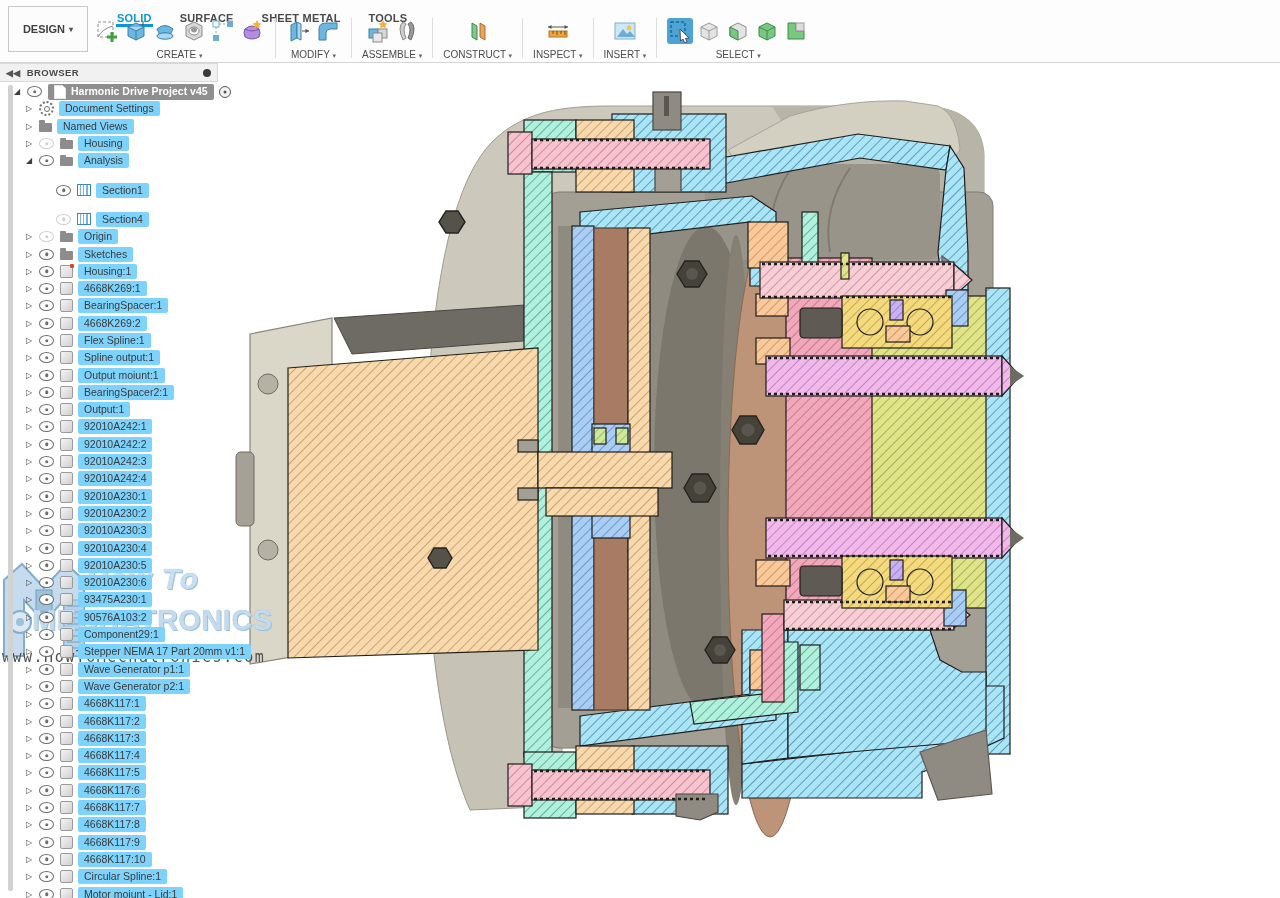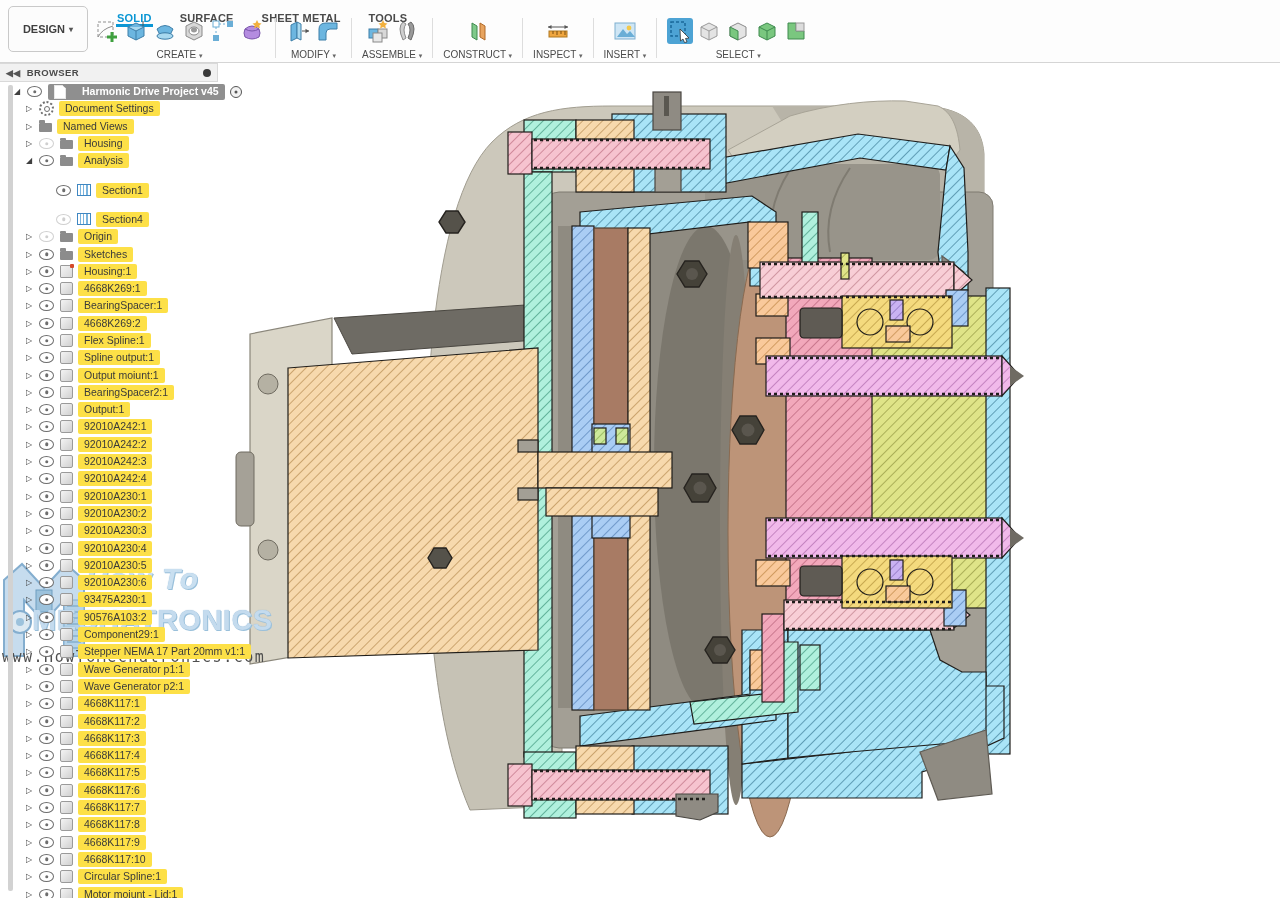--- a/index.html
+++ b/index.html
@@ -1,21 +1,21 @@
 <!DOCTYPE html>
 <html><head>
 <meta charset="utf-8">
 <style>
   html,body{margin:0;padding:0;background:#fff;}
   body{width:1280px;height:898px;overflow:hidden;font-family:"Liberation Sans",sans-serif;-webkit-font-smoothing:antialiased;}
   .app{position:relative;width:1280px;height:898px;background:#fff;}
 
   
   .toolbar{position:absolute;left:0;top:0;width:1280px;height:62px;background:#fdfdfd;border-bottom:1px solid #d5d5d5;z-index:30;}
-  .design-btn{position:absolute;left:8px;top:6px;width:78px;height:44px;background:#fcfcfc;border:1px solid #c9c9c9;border-radius:5px;font-size:11px;font-weight:bold;color:#3f3f3f;display:flex;align-items:center;justify-content:center;gap:4px;cursor:pointer;}
+  .design-btn{position:absolute;left:8px;top:6px;width:78px;height:44px;background:#fcfcfc;border:1px solid #c9c9c9;border-radius:0;font-size:11px;font-weight:bold;color:#3f3f3f;display:flex;align-items:center;justify-content:center;gap:4px;cursor:pointer;}
   .design-btn .caret{font-size:8px;color:#555;}
   .tabs{position:absolute;left:116px;top:0;display:flex;gap:26px;height:16px;}
   .tab{font-size:11px;font-weight:bold;color:#4a4a4a;letter-spacing:.2px;padding:12px 1px;cursor:pointer;}
   .tab.active{color:#0a96d4;border-bottom:3px solid #0a96d4;}
   .groups{position:absolute;left:88px;top:16px;display:flex;align-items:flex-start;}
   .tgroup{display:flex;flex-direction:column;align-items:center;padding:0 6px;}
   .ticons{display:flex;align-items:center;gap:3px;height:30px;}
   .ticon{width:26px;height:26px;display:flex;align-items:center;justify-content:center;cursor:pointer;border-radius:3px;}
   .ticon svg{width:24px;height:24px;}
   .ticon.active-tool{background:#4da3d4;}
@@ -43,22 +43,22 @@
   .ic{flex:none;margin-right:5px;display:inline-block;}
   .ic-folder{width:13px;height:9px;background:#8c8c8c;border-radius:1px;position:relative;margin-top:2px;}
   .ic-folder::before{content:"";position:absolute;left:0;top:-2.5px;width:6px;height:2.5px;background:#8c8c8c;border-radius:1px 1px 0 0;}
   .ic-gear{width:11px;height:11px;border:2px dotted #6f6f6f;border-radius:50%;position:relative;}
   .ic-gear::after{content:"";position:absolute;left:50%;top:50%;transform:translate(-50%,-50%);width:4px;height:4px;border:1.5px solid #6f6f6f;border-radius:50%;}
   .ic-body{width:11px;height:11px;background:linear-gradient(135deg,#f4f4f4,#d0d0d0);border:1px solid #9a9a9a;border-radius:2px;}
   .ic-comp{width:11px;height:11px;background:linear-gradient(135deg,#f4f4f4,#d8d8d8);border:1px solid #9a9a9a;border-radius:1px;position:relative;}
   .ic-comp::after{content:"";position:absolute;right:-2px;top:-2px;width:4px;height:4px;background:#d44a2a;border-radius:1px;}
   .ic-section{width:12px;height:10px;border:1.5px solid #3f87c2;background:repeating-linear-gradient(90deg,transparent 0 2px,#7ab4dd 2px 3.2px);}
   .ic-doc{width:10px;height:12px;background:#fff;border:1px solid #e8e8e8;clip-path:polygon(0 0,65% 0,100% 28%,100% 100%,0 100%);}
-  .lbl{background:#fde047;padding:1px 6px;font-size:10.5px;color:#3a3a3a;border-radius:2px;white-space:nowrap;line-height:13px;}
-  .selpill{display:flex;align-items:center;background:#8f8f8f;border-radius:2px;padding:1px 6px;gap:11px;}
+  .lbl{background:#7dd3fc;padding:1px 6px;font-size:10.5px;color:#3a3a3a;border-radius:2px;white-space:nowrap;line-height:13px;}
+  .selpill{display:flex;align-items:center;background:#8f8f8f;border-radius:2px;padding:1px 6px;gap:0;}
   .selpill .lbl-sel{font-size:10.5px;font-weight:bold;color:#fff;white-space:nowrap;line-height:13px;}
   .radio{width:10px;height:10px;border:1.4px solid #555;border-radius:50%;position:relative;margin-left:5px;background:#f2f2f2;flex:none;}
   .radio::after{content:"";position:absolute;left:50%;top:50%;transform:translate(-50%,-50%);width:3px;height:3px;background:#555;border-radius:50%;}
 
   
   .canvas{position:absolute;left:0;top:62px;width:1280px;height:836px;background:#fff;}
   .model-svg{position:absolute;left:218px;top:0;width:1062px;height:836px;}
 
   
   .watermark{position:absolute;left:0px;top:498px;width:250px;height:118px;z-index:10;pointer-events:none;}

